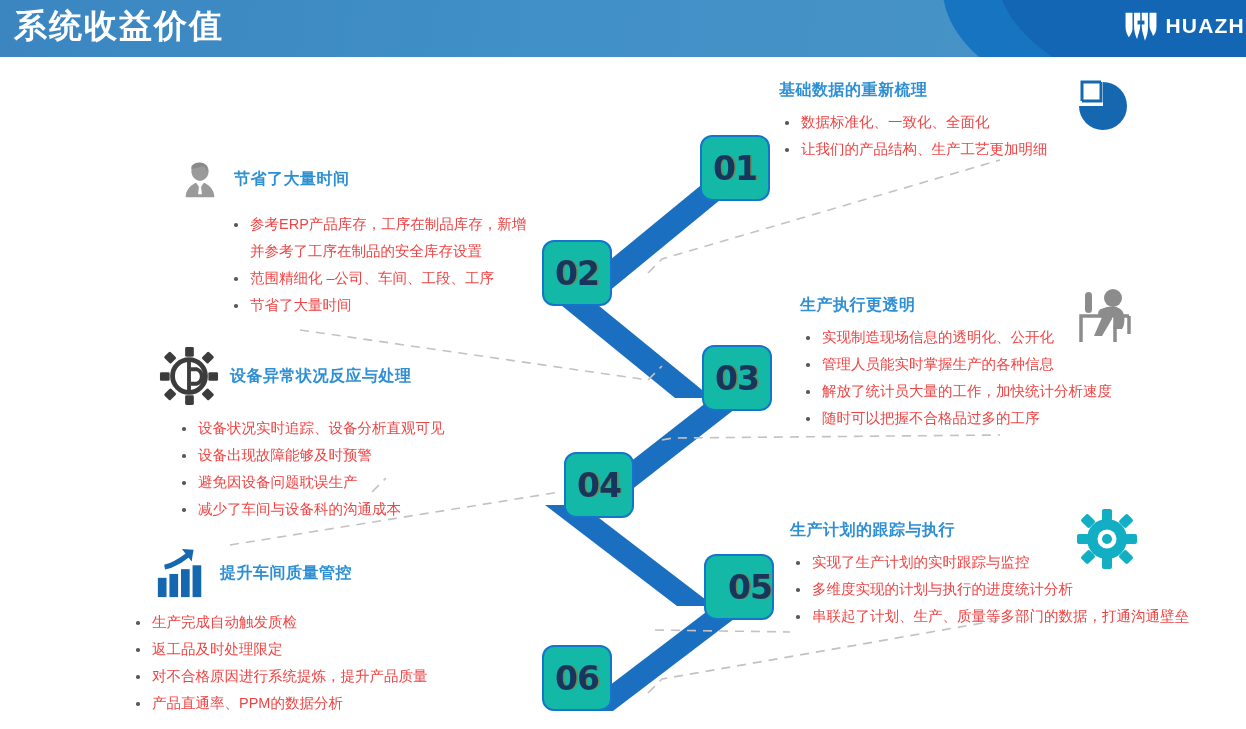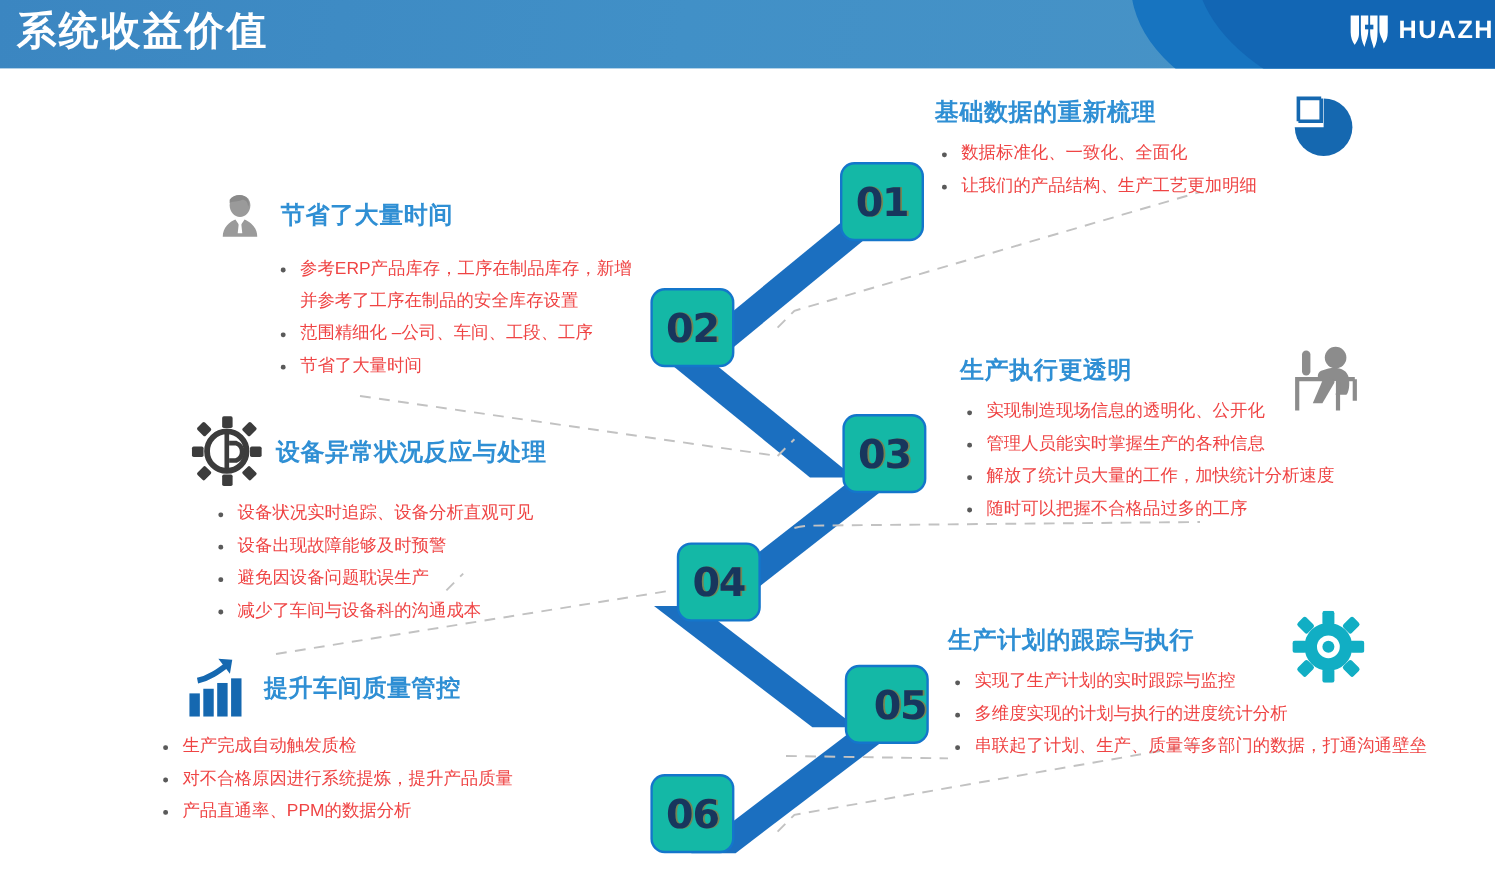--- a/index.html
+++ b/index.html
@@ -59,21 +59,21 @@
     font-size:33px;font-weight:bold;color:#17365d;
     font-family:"DejaVu Sans",sans-serif;
     letter-spacing:-1px;
     text-shadow:1.5px 0 0 rgba(197,90,17,.55);
   }
 
   
   .block{position:absolute;}
   .blk-head{display:flex;align-items:center;gap:10px;}
   .blk-title{
-    font-size:20px;font-weight:bold;color:#2f8fd4;letter-spacing:.5px;
+    font-size:16px;font-weight:bold;color:#2f8fd4;letter-spacing:.5px;
     white-space:nowrap;
   }
   ul.blist{margin:8px 0 0 0;padding:0;list-style:none;}
   ul.blist li{
     position:relative;padding-left:22px;
     font-size:14.5px;color:#ef4444;line-height:27px;
     font-family:"Liberation Sans","DejaVu Sans",sans-serif;
   }
   ul.blist li:before{
     content:"";position:absolute;left:6px;top:12px;
@@ -270,18 +270,19 @@
           <rect x="5" y="33" width="9" height="20" fill="#1568b0"></rect>
           <rect x="17" y="29" width="9" height="24" fill="#1568b0"></rect>
           <rect x="29" y="24" width="9" height="29" fill="#1568b0"></rect>
           <rect x="41" y="20" width="9" height="33" fill="#1568b0"></rect>
         </svg>
       </div>
       <div class="blk-title">提升车间质量管控</div>
     </div>
     <ul class="blist" style="margin-left:0px;">
       <li>生产完成自动触发质检</li>
+      <li>返工品及时处理限定</li>
       <li>对不合格原因进行系统提炼，提升产品质量</li>
       <li>产品直通率、PPM的数据分析</li>
     </ul>
   </div>
 
 </div>
 
 </body></html>

